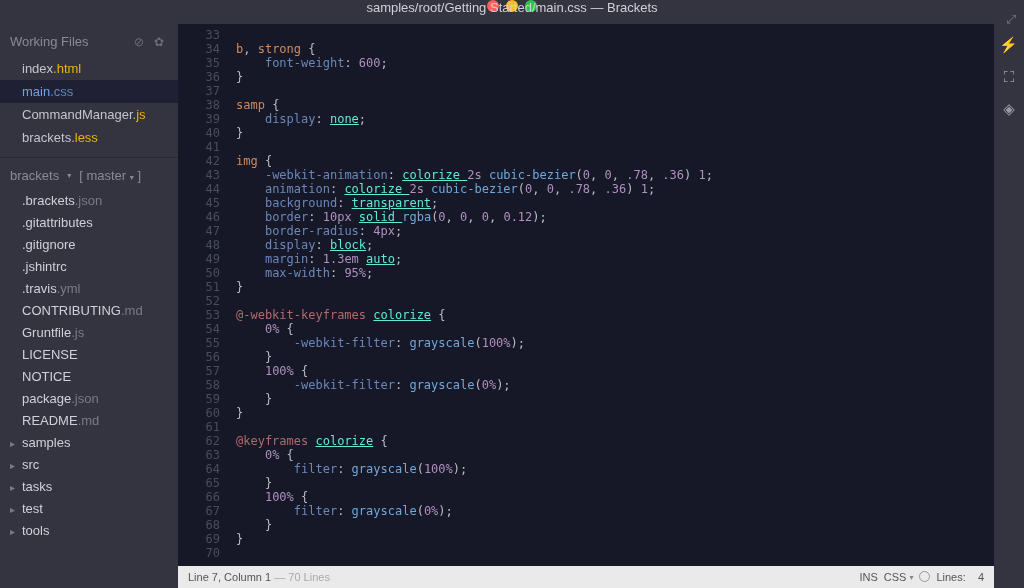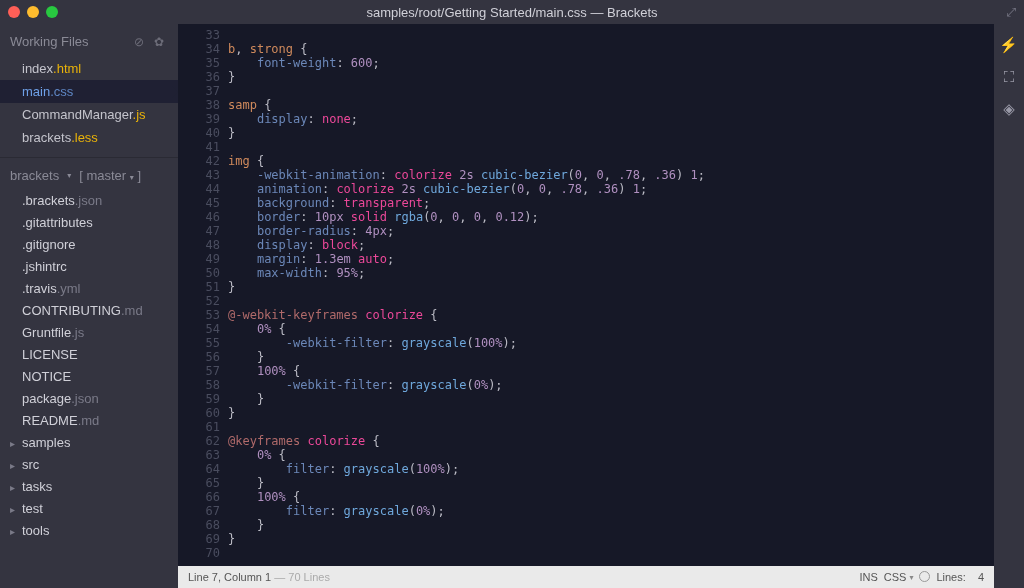--- a/index.html
+++ b/index.html
@@ -16,20 +16,21 @@
   }
   
   .titlebar {
     height: 24px;
     background: #343440;
     display: flex;
     align-items: center;
     padding: 0 8px;
     position: relative;
     flex-shrink: 0;
+    flex-direction: column;
   }
   .traffic-lights { display: flex; gap: 7px; }
   .traffic-light { width: 12px; height: 12px; border-radius: 50%; }
   .tl-close { background: #ff5f57; }
   .tl-min { background: #febc2e; }
   .tl-max { background: #28c840; }
   .title-text {
     position: absolute;
     left: 0; right: 0;
     text-align: center;
@@ -133,25 +134,25 @@
   }
   .gutter {
     width: 50px;
     text-align: right;
     color: #4a4d5f;
     padding-right: 8px;
     user-select: none;
   }
   .gutter div { height: 14px; }
   .code { flex: 1; }
-  .code-line { height: 14px; white-space: pre; }
+  .code-line { height: 14px; white-space: pre; margin-left: 8px; }
   .tok-tag { color: #d08a5c; }
   .tok-punc { color: #bcbcc6; }
   .tok-prop { color: #6b87b8; }
-  .tok-val { color: #ec4899; }
+  .tok-val { color: #5eead4; text-decoration: underline; }
   .tok-num { color: #b090c0; }
   .tok-func { color: #6fa8dc; }
   .tok-at { color: #b06a6a; }
   
   .statusbar {
     height: 22px;
     background: #eaeaea;
     color: #555;
     font-size: 11px;
     display: flex;

